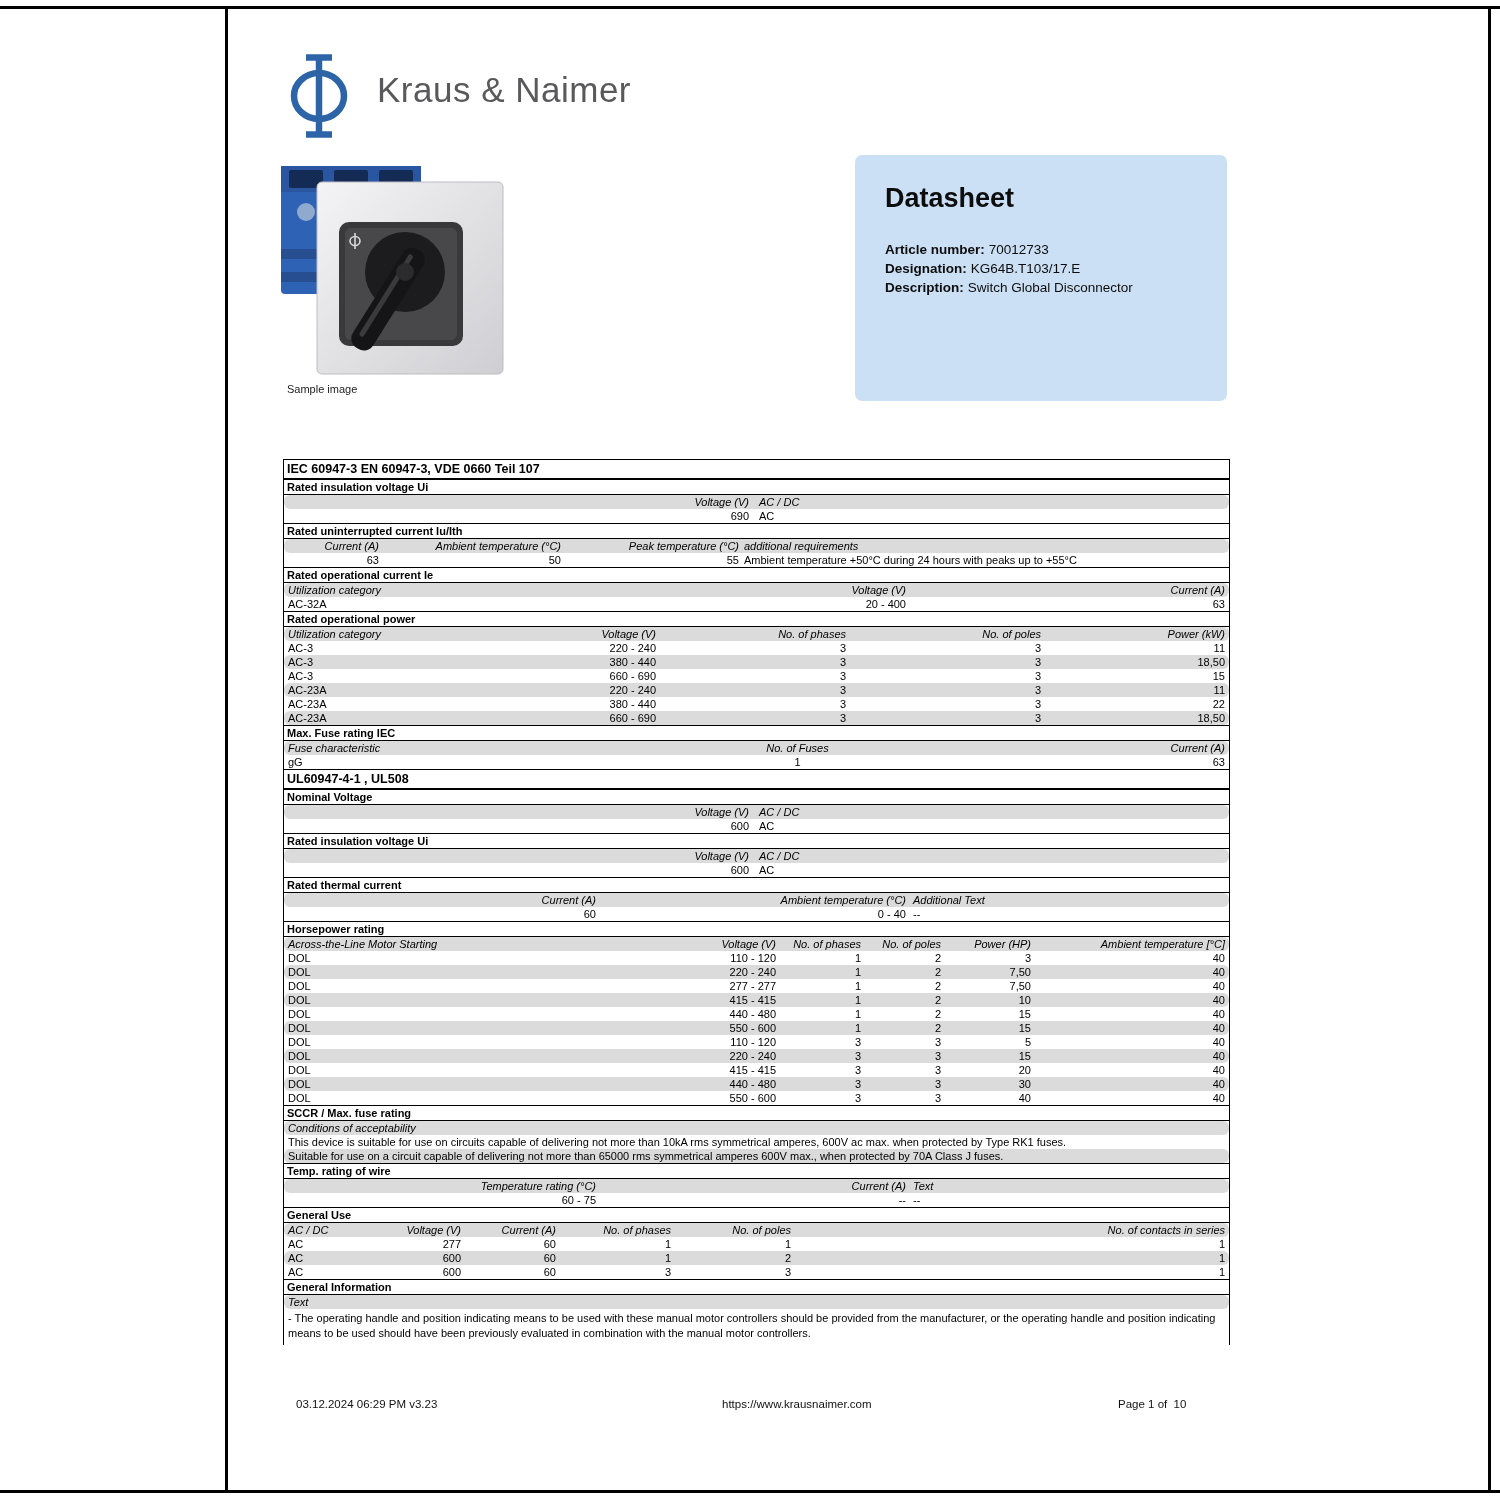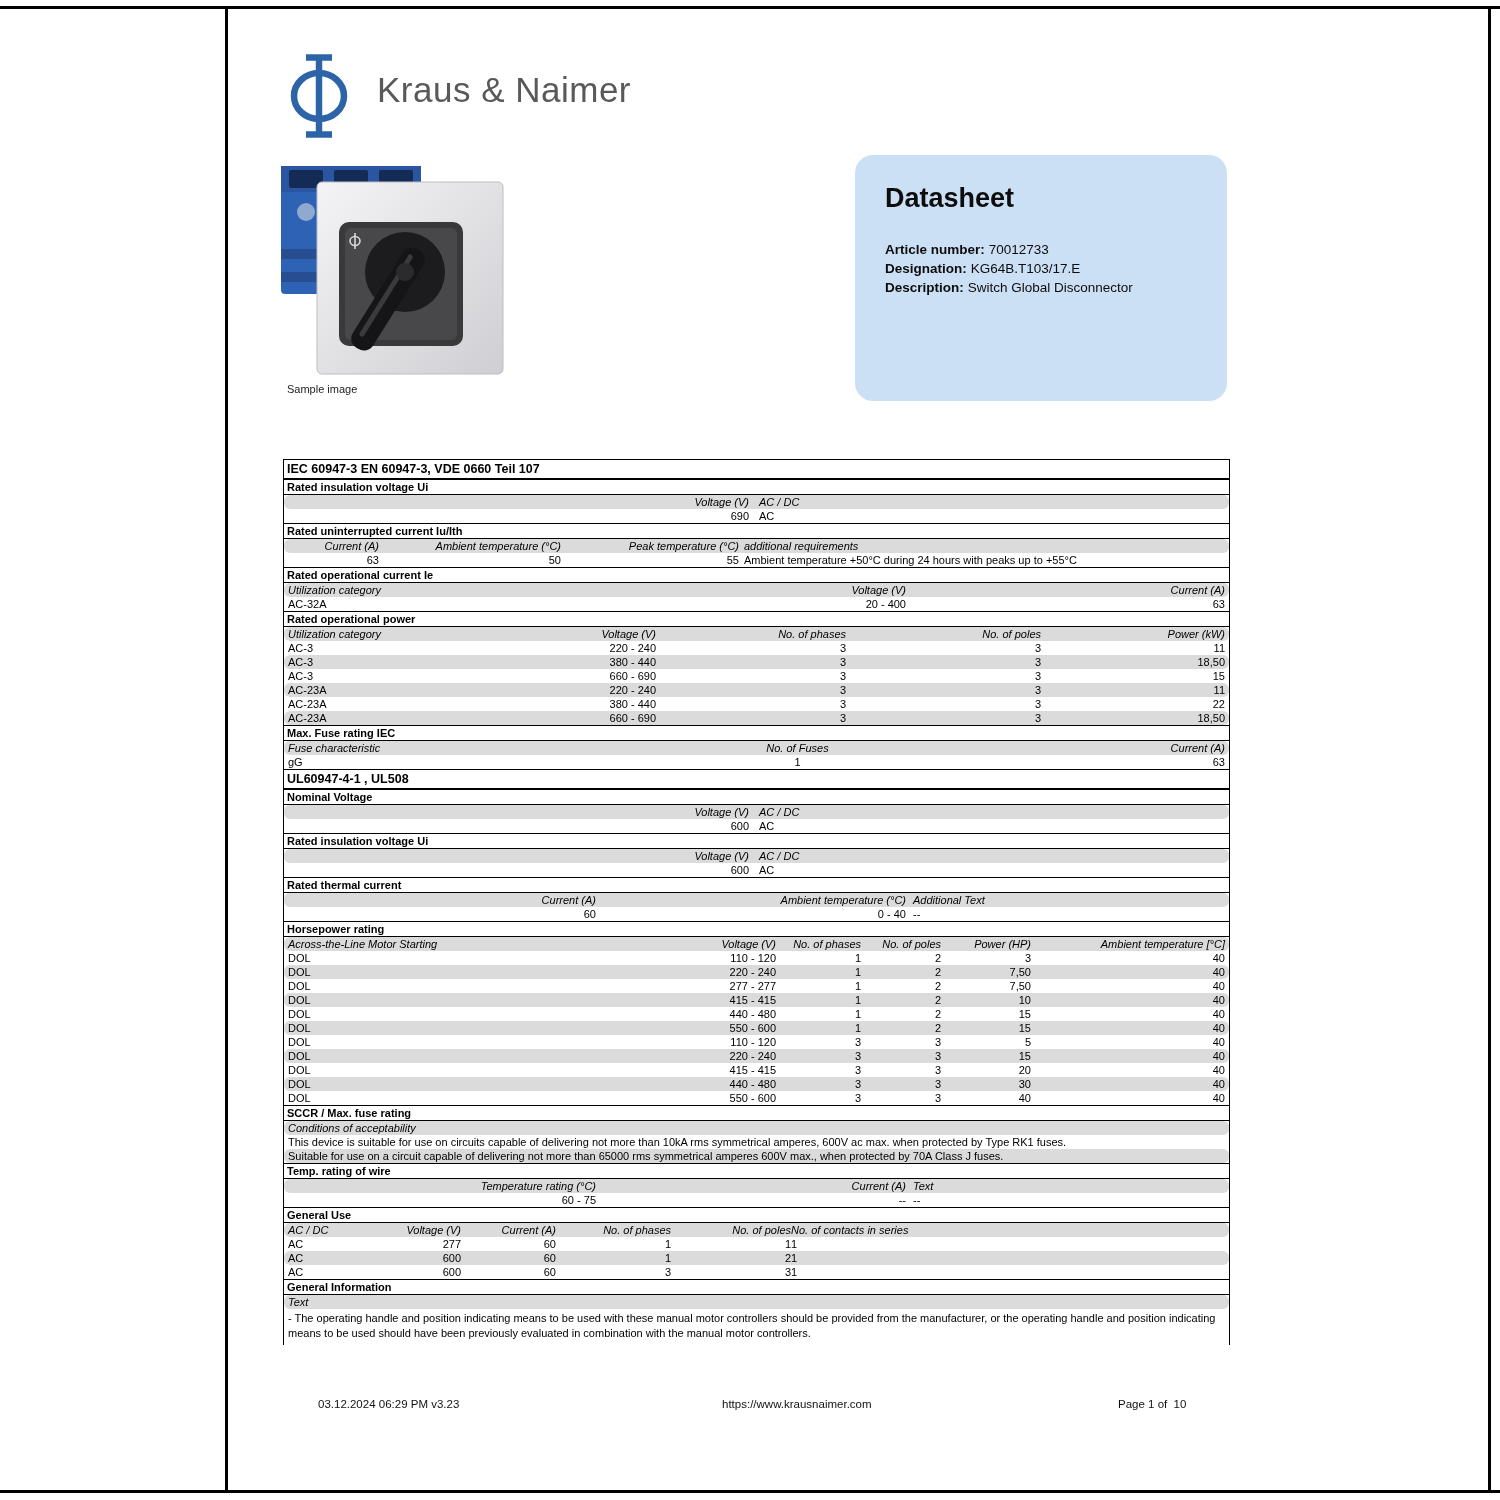--- a/index.html
+++ b/index.html
@@ -8,21 +8,21 @@
   .screen { position:absolute; inset:0; background:#fff; overflow:hidden; }
   .line { position:absolute; background:#000; }
 
   .logo-mark { position:absolute; left:283px; top:54px; width:72px; height:84px; }
   .brand { position:absolute; left:377px; top:70px; font-size:35px; color:#59595b; letter-spacing:.5px; }
 
   .product { position:absolute; left:281px; top:154px; width:232px; height:228px; }
   .caption { position:absolute; left:287px; top:383px; font-size:11px; color:#222; }
 
   .infobox { position:absolute; left:855px; top:155px; width:372px; height:246px;
-             background:#cce0f5; border-radius:18px; padding:28px 30px; }
+             background:#cce0f5; border-radius:7px; padding:28px 30px; }
   .infobox h1 { font-size:27px; font-weight:bold; color:#0d0d0d; margin-bottom:26px; }
   .infoline { font-size:13.5px; line-height:19px; color:#0d0d0d; }
   .infoline b { font-weight:bold; margin-right:4px; }
 
   .spec { position:absolute; left:283px; top:459px; width:947px;
           border-left:1px solid #000; border-right:1px solid #000; font-size:11px; }
   .sec { display:flex; align-items:center; height:16px; font-weight:bold; padding-left:3px;
          border-top:1px solid #000; border-bottom:1px solid #000; background:#fff; }
   .sec.big { height:20px; font-size:12.5px; }
   .r { display:flex; align-items:center; height:14px; background:#fff; }
@@ -30,21 +30,21 @@
   .r.i { font-style:italic; }
   .r.auto { height:auto; align-items:flex-start; }
 
   .a1{width:465px;text-align:right} .a2{flex:1;padding-left:10px}
   .b1{width:95px;text-align:right}.b2{width:182px;text-align:right}.b3{width:178px;text-align:right}.b4{flex:1;padding-left:5px}
   .c1{width:350px;padding-left:4px}.c2{width:272px;text-align:right}.c3{flex:1;text-align:right;padding-right:4px}
   .d1{width:200px;padding-left:4px}.d2{width:172px;text-align:right}.d3{width:190px;text-align:right}.d4{width:195px;text-align:right}.d5{flex:1;text-align:right;padding-right:4px}
   .e1{width:350px;padding-left:4px}.e2{width:327px;text-align:center}.e3{flex:1;text-align:right;padding-right:4px}
   .f1{width:312px;text-align:right}.f2{width:310px;text-align:right}.f3{flex:1;padding-left:7px}
   .g1{width:260px;padding-left:4px}.g2{width:232px;text-align:right}.g3{width:85px;text-align:right}.g4{width:80px;text-align:right}.g5{width:90px;text-align:right}.g6{flex:1;text-align:right;padding-right:4px}
-  .h1c{width:90px;padding-left:4px}.h2c{width:87px;text-align:right}.h3c{width:95px;text-align:right}.h4c{width:115px;text-align:right}.h5c{width:120px;text-align:right}.h6c{flex:1;padding-right:4px}
+  .h1c{width:90px;padding-left:4px}.h2c{width:87px;text-align:right}.h3c{width:95px;text-align:right}.h4c{width:115px;text-align:right}.h5c{width:120px;text-align:right}.h6c{flex:1;text-align:right;padding-right:4px}
   .full{flex:1;padding-left:4px}
   .para{width:1205px;padding:2px 0 4px 4px;line-height:15px;font-size:11px;}
 
   .footer { position:absolute; top:1398px; font-size:11.5px; color:#111; white-space:pre; }
 </style>
 </head>
 <body>
 
 <div class="screen">
 
@@ -404,17 +404,17 @@
     <div class="sec">General Information</div>
     <div class="r g i">
       <span class="full">Text</span>
     </div>
     <div class="r auto">
       <span class="para">- The operating handle and position indicating means to be used with these manual motor controllers should be provided from the manufacturer, or the operating handle and position indicating means to be used should have been previously evaluated in combination with the manual motor controllers.</span>
     </div>
 
   </div>
 
-  <div class="footer" style="left:318px">03.12.2024 06:29 PM v3.23</div>
+  <div class="footer" style="left:296px">03.12.2024 06:29 PM v3.23</div>
   <div class="footer" style="left:722px">https://www.krausnaimer.com</div>
   <div class="footer" style="left:1118px">Page 1 of  10</div>
 
 </div>
 
 </body></html>

